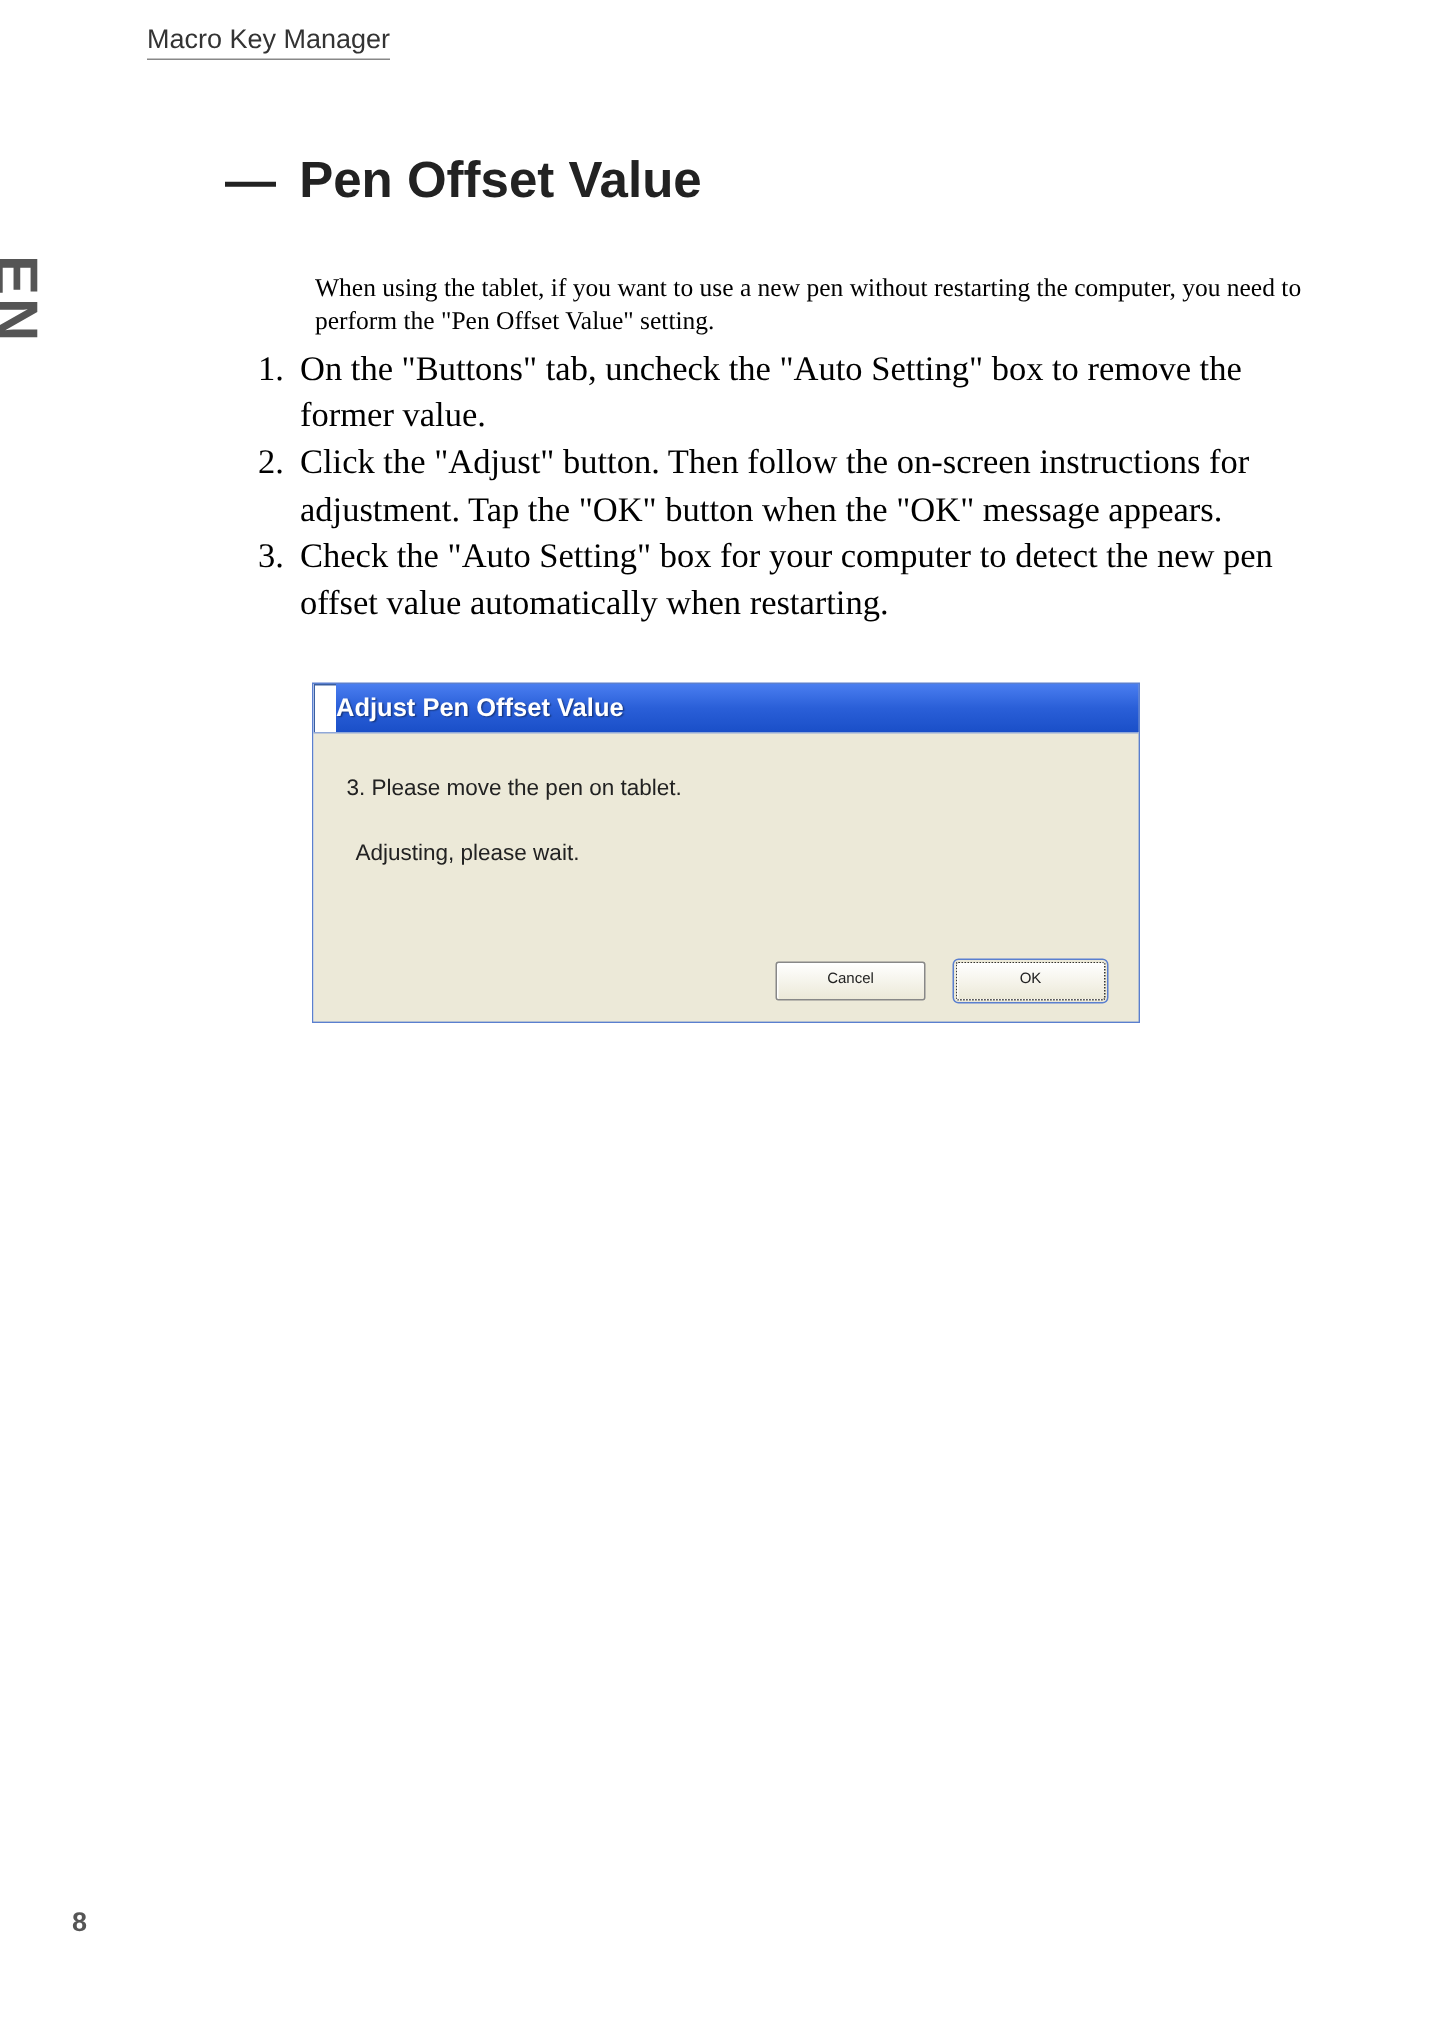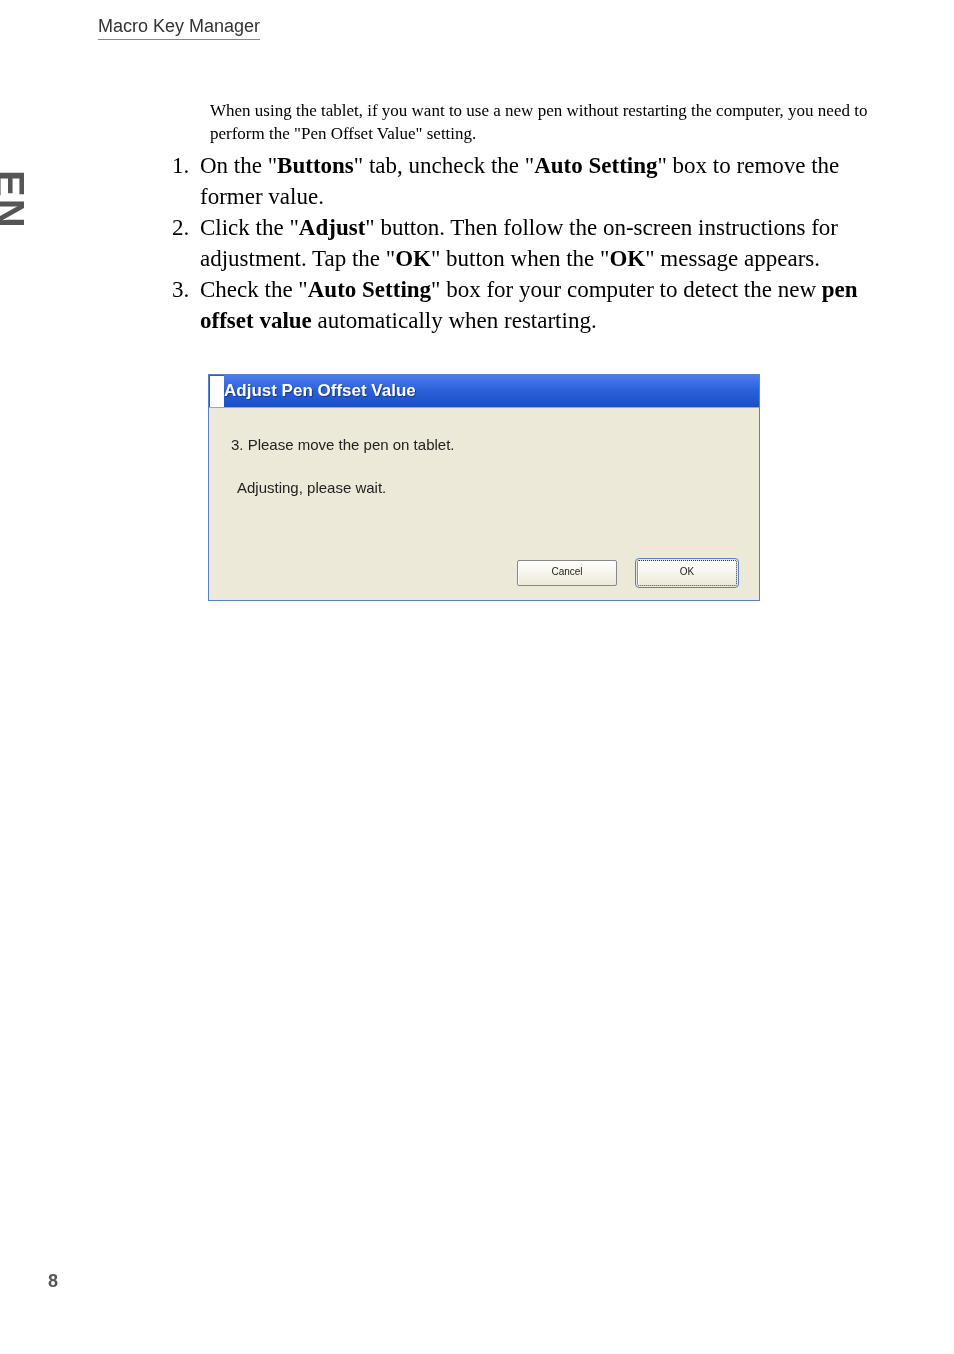--- a/index.html
+++ b/index.html
@@ -70,21 +70,21 @@
     margin-left: 22px;
     font-size: 23px;
     line-height: 1.35;
   }
   .step-num {
     flex: 0 0 28px;
   }
   .step-text {
     flex: 1;
   }
-  .bold { font-weight: bold; }
+  .bold { font-weight: normal; }
 
   
   .dialog-wrap {
     margin-top: 38px;
     margin-left: 58px;
     width: 550px;
     border: 1px solid #5a7fcf;
     box-shadow: 0 0 0 1px #3a5fa0 inset;
     font-family: Tahoma, Arial, sans-serif;
   }
@@ -145,20 +145,24 @@
   }
 </style>
 </head>
 <body>
 
 <div class="header">Macro Key Manager</div>
 <div class="side-lang">EN</div>
 
 <div class="content">
 
+  <h2 class="section-title">
+    <span class="dash">—</span>
+    <span class="title-text">Pen Offset Value</span>
+  </h2>
 
   <p class="intro">When using the tablet, if you want to use a new pen without restarting the computer, you need to perform the "Pen Offset Value" setting.</p>
 
   <div class="step-row">
     <div class="step-num">1.</div>
     <div class="step-text">
       <span>On the "</span><span class="bold">Buttons</span><span>" tab, uncheck the "</span><span class="bold">Auto Setting</span><span>" box to remove the former value.</span>
     </div>
   </div>
 

